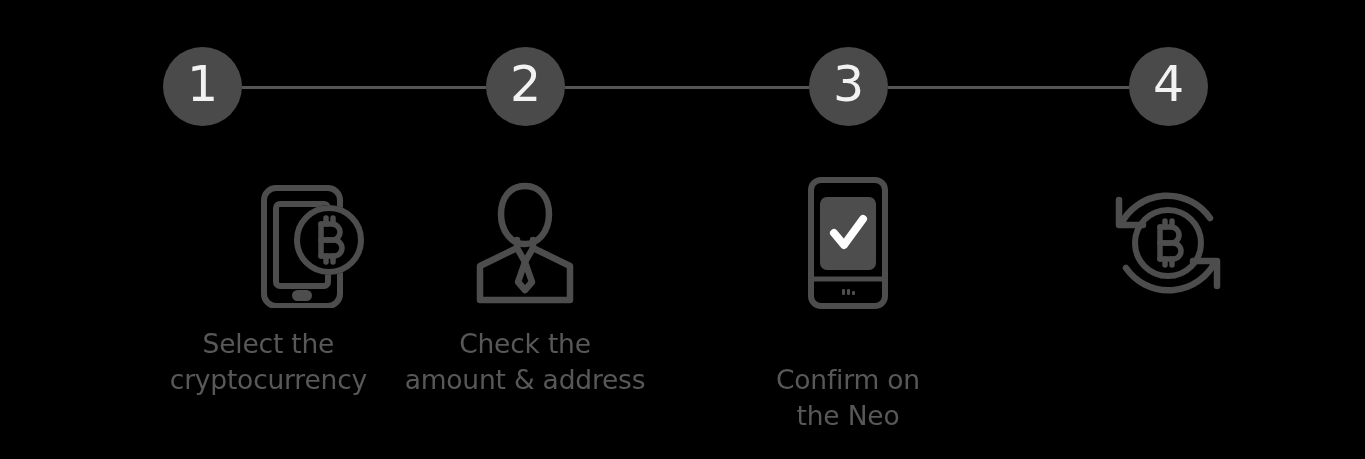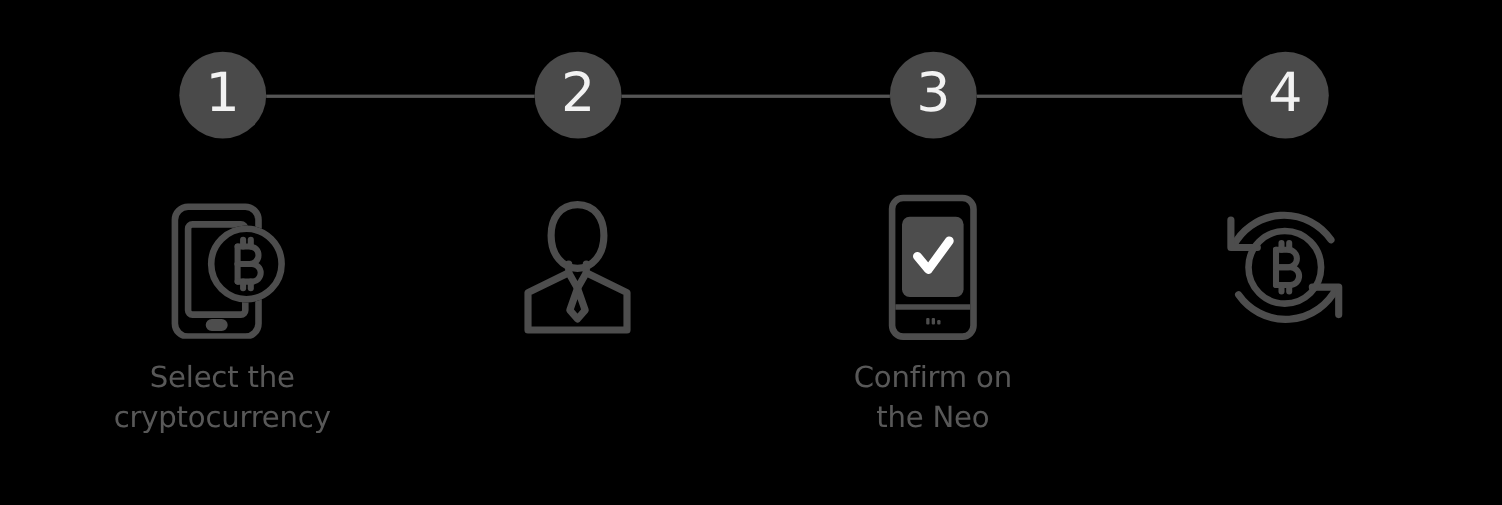--- a/index.html
+++ b/index.html
@@ -114,21 +114,21 @@
     <div class="step-circle" style="left:809px;">
       <span>3</span>
     </div>
     <div class="step-circle" style="left:1129px;">
       <span>4</span>
     </div>
   </div>
 
   <div class="cards">
 
-    <div class="card" style="left:37px;">
+    <div class="card" style="left:37px;align-items:flex-end;">
       <div class="card-icon">
         <svg width="120" height="130" viewBox="0 0 120 130">
           <g fill="none" stroke="#4d4d4d" stroke-width="6" stroke-linecap="round" stroke-linejoin="round">
             <rect x="17" y="10" width="76" height="118" rx="12"></rect>
             <rect x="29" y="26" width="52" height="82" rx="4"></rect>
             <rect x="48" y="115" width="14" height="5" rx="2.5"></rect>
           </g>
           <g>
             <circle cx="82" cy="62" r="35" fill="#000000"></circle>
             <circle cx="82" cy="62" r="32" fill="none" stroke="#4d4d4d" stroke-width="6"></circle>
@@ -152,23 +152,25 @@
       <div class="card-icon">
         <svg width="110" height="130" viewBox="0 0 110 130">
           <g fill="none" stroke="#4d4d4d" stroke-width="6.5" stroke-linecap="round" stroke-linejoin="round">
             <path d="M55 8 C39 8 31 21 31 36 C31 54 42 66 55 66 C68 66 79 54 79 36 C79 21 71 8 55 8 Z"></path>
             <path d="M47 62 v8 L10 88 v34 h90 V88 L63 70 v-8"></path>
             <path d="M47 70 L55 84 L63 70"></path>
             <path d="M55 84 L48 104 L55 112 L62 104 Z"></path>
           </g>
         </svg>
       </div>
-    </div>
-
-    <div class="card" style="left:683px;">
+      <div class="card-label">Check the
+amount &amp; address</div>
+    </div>
+
+    <div class="card" style="left:683px;gap:36px;">
       <div class="card-icon">
         <svg width="100" height="136" viewBox="0 0 100 136">
           <rect x="13" y="5" width="74" height="126" rx="10" fill="none" stroke="#4d4d4d" stroke-width="6"></rect>
           <rect x="22" y="22" width="56" height="73" rx="7" fill="#4d4d4d"></rect>
           <path d="M36 58 L46 70 L65 44" fill="none" stroke="#ffffff" stroke-width="8" stroke-linecap="round" stroke-linejoin="round"></path>
           <path d="M16 104 H84" fill="none" stroke="#4d4d4d" stroke-width="5"></path>
           <g fill="#4d4d4d">
             <rect x="44" y="114" width="3" height="6" rx="1"></rect>
             <rect x="49" y="114" width="3" height="6" rx="1"></rect>
             <rect x="54" y="116" width="3" height="4" rx="1"></rect>

